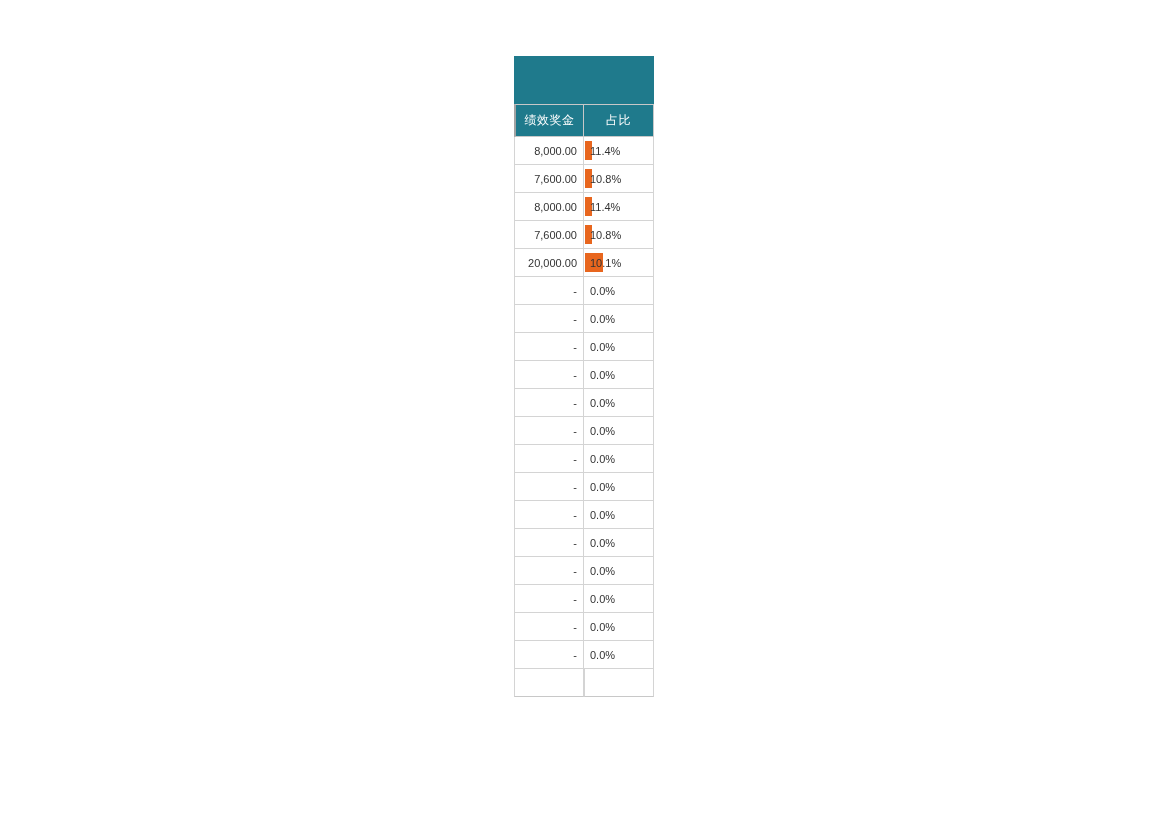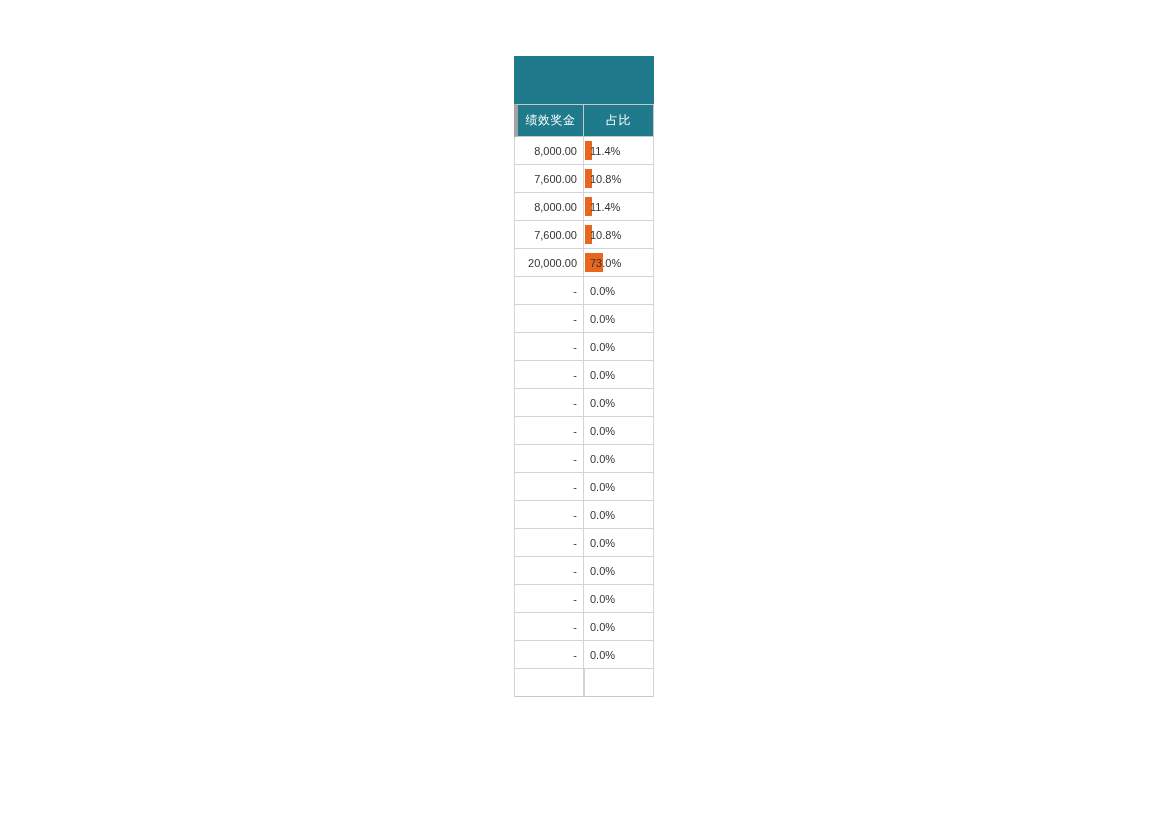--- a/index.html
+++ b/index.html
@@ -48,21 +48,21 @@
     height: 33px;
     padding: 0 4px;
     box-sizing: border-box;
     border-top: 1px solid #c8c8c8;
     border-bottom: 1px solid #c8c8c8;
     border-right: 1px solid #c8c8c8;
     white-space: nowrap;
     letter-spacing: 0.5px;
   }
   tr.head-row th.first {
-    border-left: 4px solid #a3a3a3;
+    border-left: 2px solid #a3a3a3;
   }
 
   
   tr.data-row td {
     height: 28px;
     font-size: 11px;
     color: #333333;
     background: #ffffff;
     padding: 0 6px;
     box-sizing: border-box;
@@ -139,21 +139,21 @@
         <tr class="data-row">
           <td class="first val-cell">8,000.00</td>
           <td class="pct-cell"><span class="databar" style="width: 7.2px; background: rgb(232, 102, 30);"></span><span class="pct-text">11.4%</span></td>
         </tr>
         <tr class="data-row">
           <td class="first val-cell">7,600.00</td>
           <td class="pct-cell"><span class="databar" style="width: 6.8px; background: rgb(232, 102, 30);"></span><span class="pct-text">10.8%</span></td>
         </tr>
         <tr class="data-row">
           <td class="first val-cell">20,000.00</td>
-          <td class="pct-cell"><span class="databar" style="width: 18px; background: rgb(232, 102, 30);"></span><span class="pct-text">73.0%</span></td>
+          <td class="pct-cell"><span class="databar" style="width: 18px; background: rgb(232, 102, 30);"></span><span class="pct-text">10.1%</span></td>
         </tr>
         <tr class="data-row">
           <td class="first val-cell">-</td>
           <td class="pct-cell"><span class="pct-text">0.0%</span></td>
         </tr>
         <tr class="data-row">
           <td class="first val-cell">-</td>
           <td class="pct-cell"><span class="pct-text">0.0%</span></td>
         </tr>
         <tr class="data-row">

